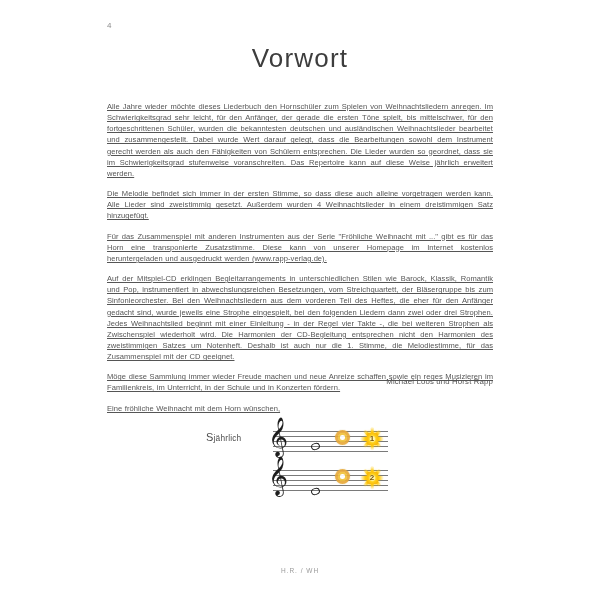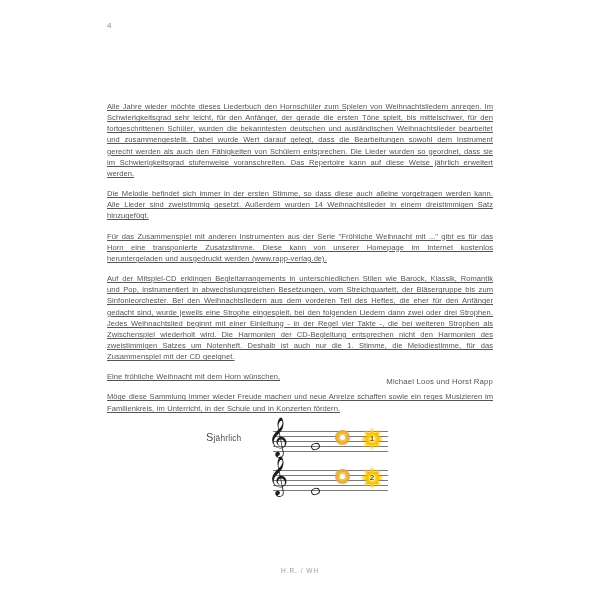--- a/index.html
+++ b/index.html
@@ -246,28 +246,29 @@
     letter-spacing: 1px;
   }
 </style>
 </head>
 <body>
 
 <div class="page">
 
   <div class="page-number">4</div>
 
+  <div class="doc-title">Vorwort</div>
 
   <div class="body-block">
     <p class="para">Alle Jahre wieder möchte dieses Liederbuch den Hornschüler zum Spielen von Weihnachtsliedern anregen. Im Schwierigkeitsgrad sehr leicht, für den Anfänger, der gerade die ersten Töne spielt, bis mittelschwer, für den fortgeschrittenen Schüler, wurden die bekanntesten deutschen und ausländischen Weihnachtslieder bearbeitet und zusammengestellt. Dabei wurde Wert darauf gelegt, dass die Bearbeitungen sowohl dem Instrument gerecht werden als auch den Fähigkeiten von Schülern entsprechen. Die Lieder wurden so geordnet, dass sie im Schwierigkeitsgrad stufenweise voranschreiten. Das Repertoire kann auf diese Weise jährlich erweitert werden.</p>
-    <p class="para">Die Melodie befindet sich immer in der ersten Stimme, so dass diese auch alleine vorgetragen werden kann. Alle Lieder sind zweistimmig gesetzt. Außerdem wurden 14 Weihnachtslieder in einem dreistimmigen Satz hinzugefügt.</p>
+    <p class="para">Die Melodie befindet sich immer in der ersten Stimme, so dass diese auch alleine vorgetragen werden kann. Alle Lieder sind zweistimmig gesetzt. Außerdem wurden 4 Weihnachtslieder in einem dreistimmigen Satz hinzugefügt.</p>
     <p class="para">Für das Zusammenspiel mit anderen Instrumenten aus der Serie "Fröhliche Weihnacht mit ..." gibt es für das Horn eine transponierte Zusatzstimme. Diese kann von unserer Homepage im Internet kostenlos heruntergeladen und ausgedruckt werden (www.rapp-verlag.de).</p>
     <p class="para">Auf der Mitspiel-CD erklingen Begleitarrangements in unterschiedlichen Stilen wie Barock, Klassik, Romantik und Pop, instrumentiert in abwechslungsreichen Besetzungen, vom Streichquartett, der Bläsergruppe bis zum Sinfonieorchester. Bei den Weihnachtsliedern aus dem vorderen Teil des Heftes, die eher für den Anfänger gedacht sind, wurde jeweils eine Strophe eingespielt, bei den folgenden Liedern dann zwei oder drei Strophen. Jedes Weihnachtslied beginnt mit einer Einleitung - in der Regel vier Takte -, die bei weiteren Strophen als Zwischenspiel wiederholt wird. Die Harmonien der CD-Begleitung entsprechen nicht den Harmonien des zweistimmigen Satzes um Notenheft. Deshalb ist auch nur die 1. Stimme, die Melodiestimme, für das Zusammenspiel mit der CD geeignet.</p>
+    <p class="para">Möge diese Sammlung immer wieder Freude machen und neue Anreize schaffen sowie ein reges Musizieren im Familienkreis, im Unterricht, in der Schule und in Konzerten fördern.</p>
     <p class="para">Eine fröhliche Weihnacht mit dem Horn wünschen,</p>
-    <p class="para">Möge diese Sammlung immer wieder Freude machen und neue Anreize schaffen sowie ein reges Musizieren im Familienkreis, im Unterricht, in der Schule und in Konzerten fördern.</p>
   </div>
 
   <div class="signature">Michael Loos und Horst Rapp</div>
 
   <div class="notation">
 
     <div class="stimmtoene-label"><span class="cap">S</span><span>jährlich</span></div>
 
     <div class="system sys-1">
       <div class="staff-wrap">

